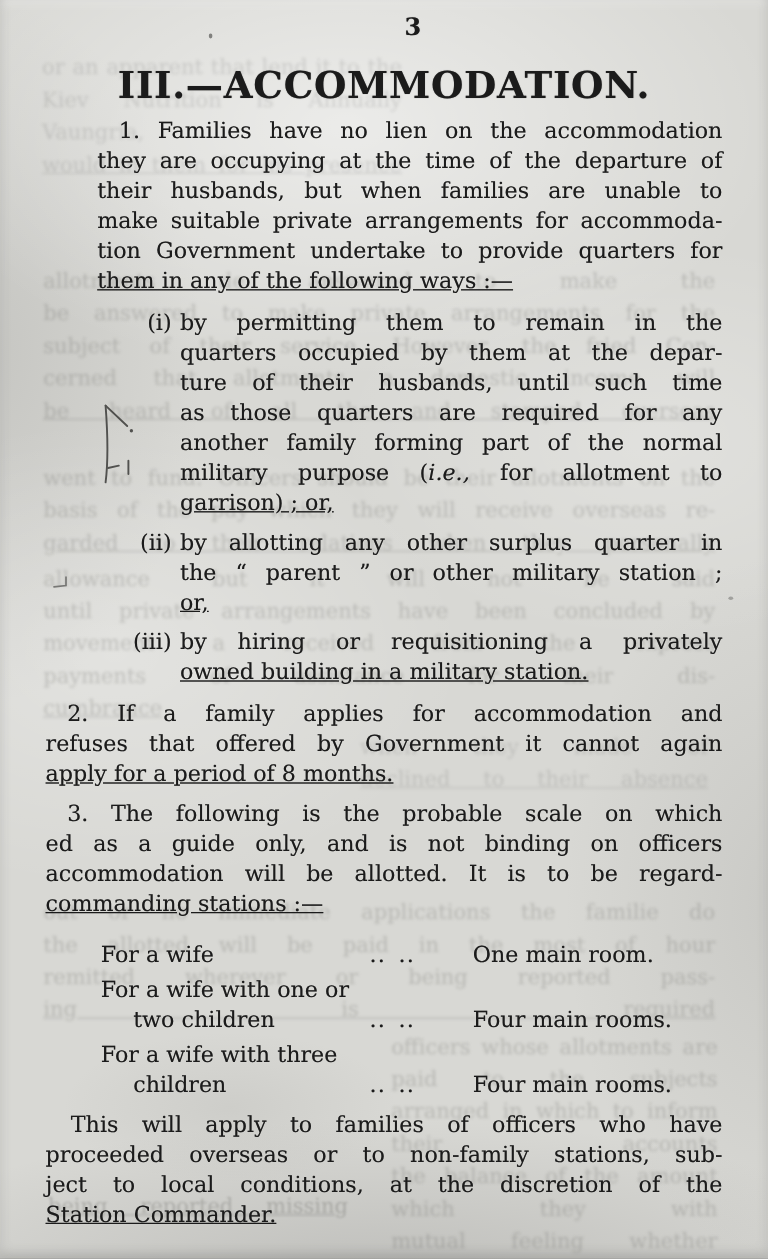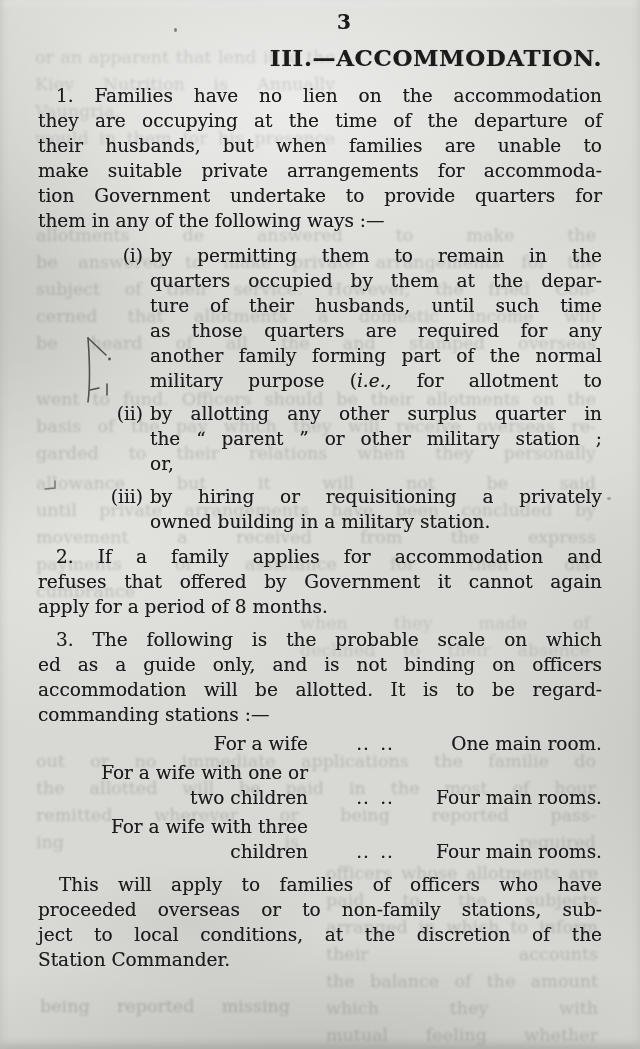--- a/index.html
+++ b/index.html
@@ -22,49 +22,49 @@
     box-shadow:inset 0 -4px 9px rgba(95,95,92,0.30), inset 0 3px 8px rgba(255,255,255,0.35);
   }
   
   .content{position:relative;z-index:2;padding:10px 38px 0 38px;}
   .page-number{
     text-align:center;padding-left:48px;
     font-size:20px;font-weight:bold;line-height:25px;
     text-shadow:0 0 0.6px rgba(25,25,25,0.5);
   }
   h1.heading{
-    margin:8px 0 0 0;text-align:right;
-    font-size:23px;font-weight:bold;letter-spacing:0.6px;line-height:30px;
+    margin:22px 0 0 0;text-align:center;
+    font-size:31px;font-weight:bold;letter-spacing:0.6px;line-height:30px;
     text-shadow:0 0 0.7px rgba(20,20,20,0.55);
   }
   .para, .item-lines, .scale{
     font-size:18.5px;line-height:25px;
     text-shadow:0 0 0.55px rgba(25,25,25,0.45);
   }
   .line{text-align:justify;text-align-last:justify;}
-  .line.last{text-align-last:left;}
+  .line.last{text-align-last:left;text-decoration:underline;}
   .para{margin-top:10px;}
   .para.indent .line:first-child{text-indent:18px;}
   .para.indent4 .line:first-child{text-indent:21px;}
-  .p1{margin-top:10px;}
+  .p1{margin-top:10px;margin-left:43px;}
   .p2{}
   .p3{margin-top:8px;}
   .p4{margin-top:8px;}
   .list{margin-top:10px;}
   .item{display:flex;margin-top:8px;}
   .item:first-child{margin-top:0;}
   .item .label{
     width:112px;box-sizing:border-box;flex:none;
     text-align:right;padding-right:7px;
     font-size:18.5px;line-height:25px;
     text-shadow:0 0 0.55px rgba(25,25,25,0.45);
   }
   .item-lines{flex:1;min-width:0;}
   
-  .scale{margin-top:4px;text-align:right;}
+  .scale{margin-top:18px;}
   .scale .row{
     display:grid;grid-template-columns:224px 86px auto;
     align-items:end;padding-left:46px;margin-top:4px;
   }
   .scale .row:first-child{margin-top:0;}
   .cell-label .l2{padding-left:27px;}
   .cell-label .l2:empty{display:none;}
   .cell-dots{word-spacing:26px;letter-spacing:1px;}
   
   .ghost-layer{position:absolute;inset:0;z-index:1;pointer-events:none;}
@@ -176,20 +176,21 @@
     <div class="list">
       <div class="item">
         <span class="label">(i)</span>
         <div class="item-lines">
             <div class="line">by permitting them to remain in the</div>
             <div class="line">quarters occupied by them at the depar-</div>
             <div class="line">ture of their husbands, until such time</div>
             <div class="line">as those quarters are required for any</div>
             <div class="line">another family forming part of the normal</div>
             <div class="line">military purpose (<i>i.e.,</i> for allotment to</div>
+            <div class="line last">garrison) ; or,</div>
           </div>
       </div>
       <div class="item">
         <span class="label">(ii)</span>
         <div class="item-lines">
             <div class="line">by allotting any other surplus quarter in</div>
             <div class="line">the “ parent ” or other military station ;</div>
             <div class="line last">or,</div>
           </div>
       </div>

